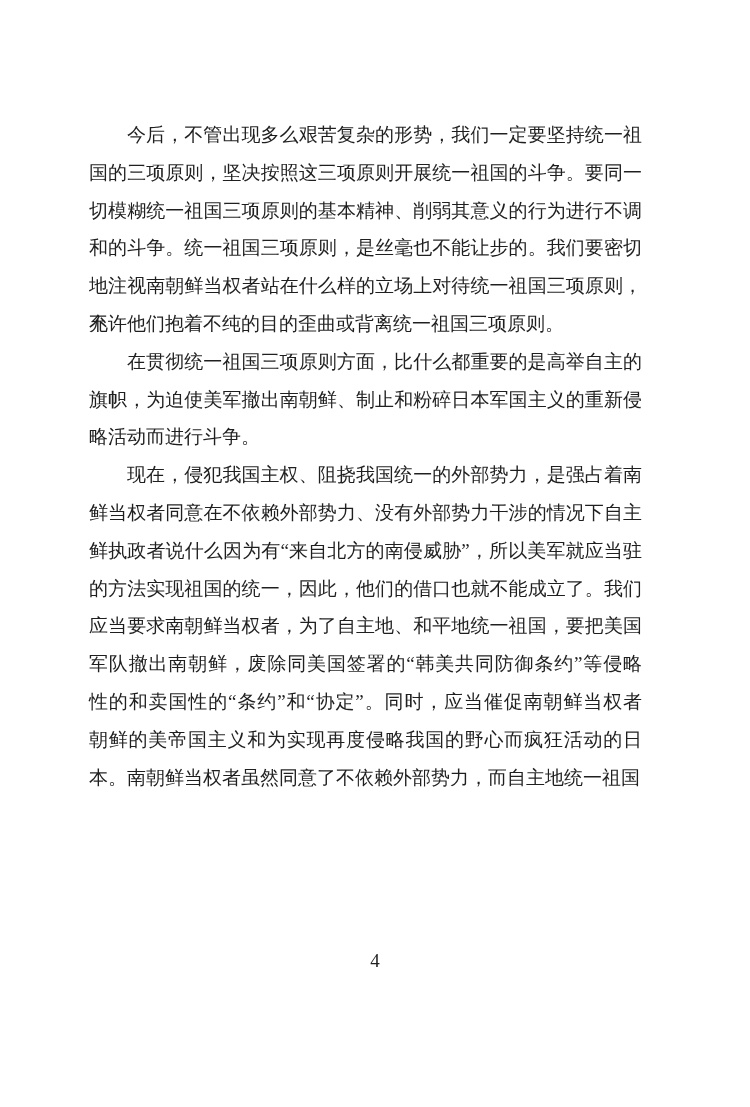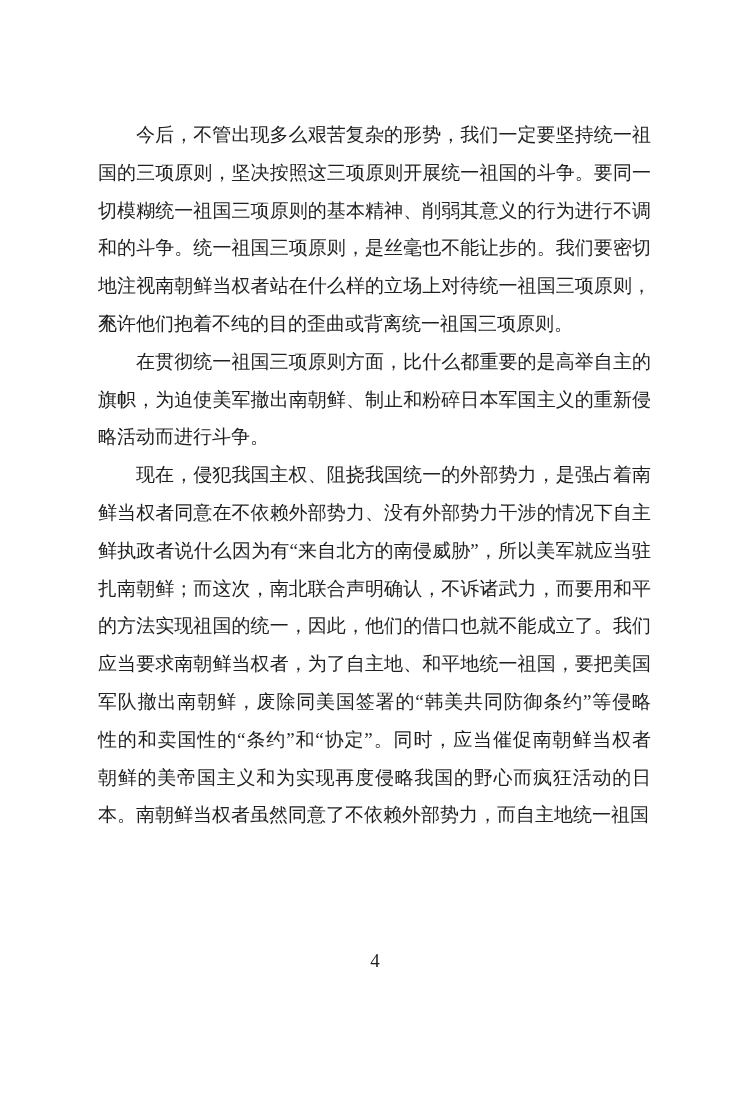--- a/index.html
+++ b/index.html
@@ -10,21 +10,21 @@
   .page {
     position: relative;
     width: 750px;
     height: 1107px;
     background: #ffffff;
     overflow: hidden;
     font-family: "Liberation Serif", "DejaVu Serif", serif;
   }
   .text-block {
     position: absolute;
-    left: 98px;
+    left: 89px;
     top: 116px;
     width: 553px;
     color: #1f1f1f;
   }
   .text-line {
     height: 37.8px;
     line-height: 37.8px;
     font-size: 19px;
     letter-spacing: 0;
     text-align: justify;
@@ -59,21 +59,20 @@
       <div class="text-line">切模糊统一祖国三项原则的基本精神、削弱其意义的行为进行不调</div>
       <div class="text-line">和的斗争。统一祖国三项原则，是丝毫也不能让步的。我们要密切</div>
       <div class="text-line">地注视南朝鲜当权者站在什么样的立场上对待统一祖国三项原则，不</div>
       <div class="text-line para-last">允许他们抱着不纯的目的歪曲或背离统一祖国三项原则。</div>
       <div class="text-line para-first">在贯彻统一祖国三项原则方面，比什么都重要的是高举自主的</div>
       <div class="text-line">旗帜，为迫使美军撤出南朝鲜、制止和粉碎日本军国主义的重新侵</div>
       <div class="text-line para-last">略活动而进行斗争。</div>
       <div class="text-line para-first">现在，侵犯我国主权、阻挠我国统一的外部势力，是强占着南</div>
       <div class="text-line">鲜当权者同意在不依赖外部势力、没有外部势力干涉的情况下自主</div>
       <div class="text-line">鲜执政者说什么因为有“来自北方的南侵威胁”，所以美军就应当驻</div>
-      <div class="text-line">扎南朝鲜；而这次，南北联合声明确认，不诉诸武力，而要用和平</div>
       <div class="text-line">的方法实现祖国的统一，因此，他们的借口也就不能成立了。我们</div>
       <div class="text-line">应当要求南朝鲜当权者，为了自主地、和平地统一祖国，要把美国</div>
       <div class="text-line">军队撤出南朝鲜，废除同美国签署的“韩美共同防御条约”等侵略</div>
       <div class="text-line">性的和卖国性的“条约”和“协定”。同时，应当催促南朝鲜当权者</div>
       <div class="text-line para-last">朝鲜的美帝国主义和为实现再度侵略我国的野心而疯狂活动的日本。</div>
       <div class="text-line para-first para-last">南朝鲜当权者虽然同意了不依赖外部势力，而自主地统一祖国</div>
     </div>
   <div class="page-number">4</div>
 </div>
 

